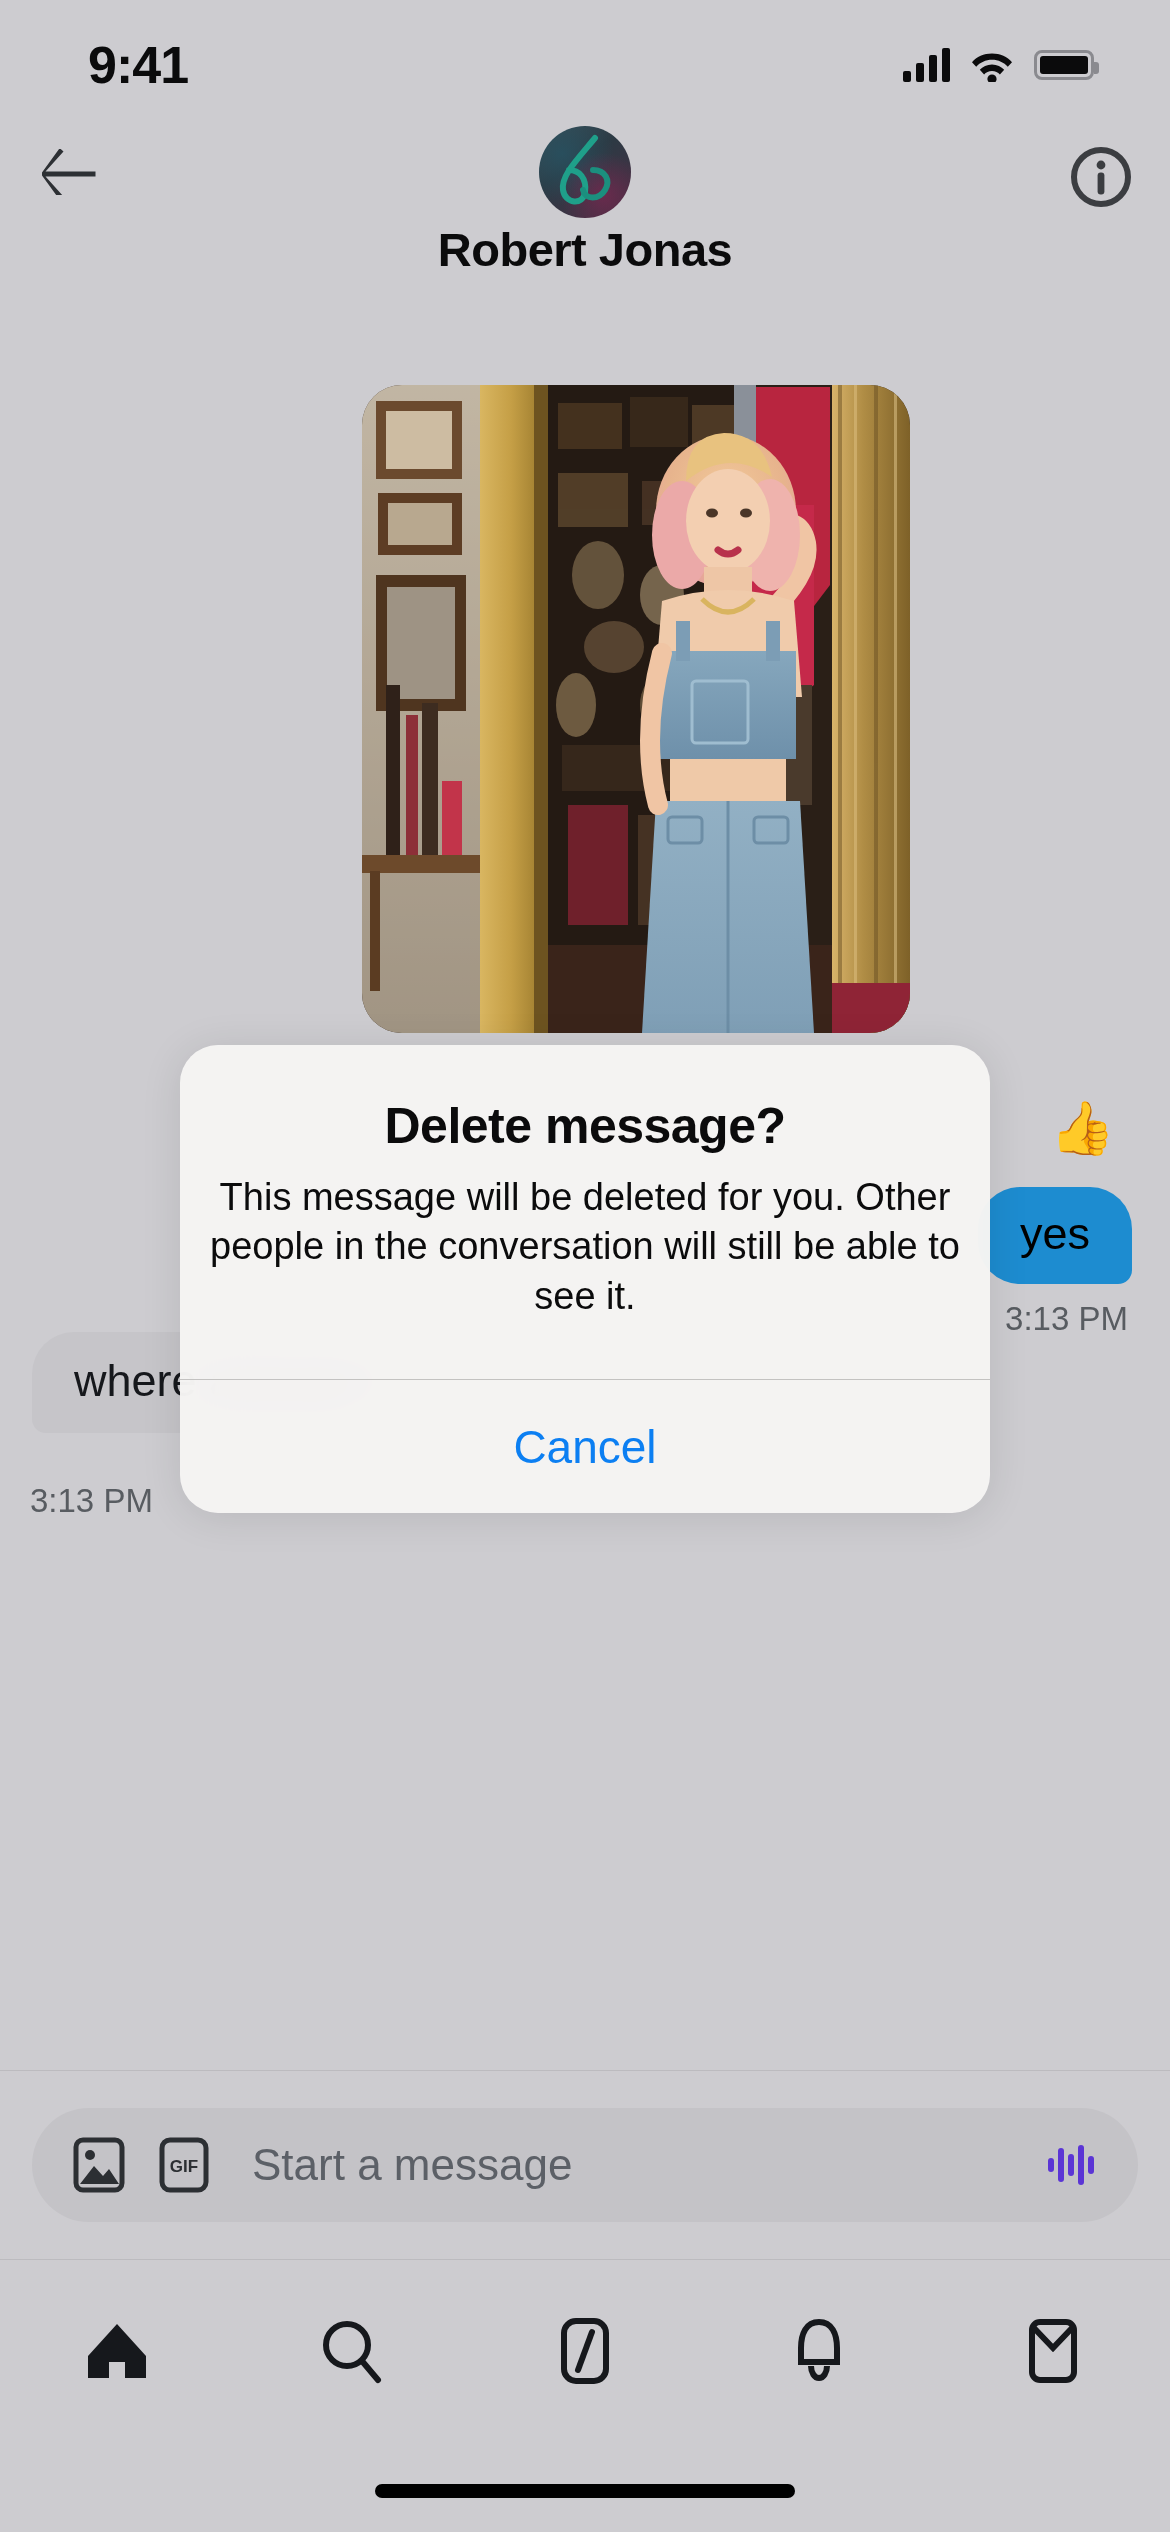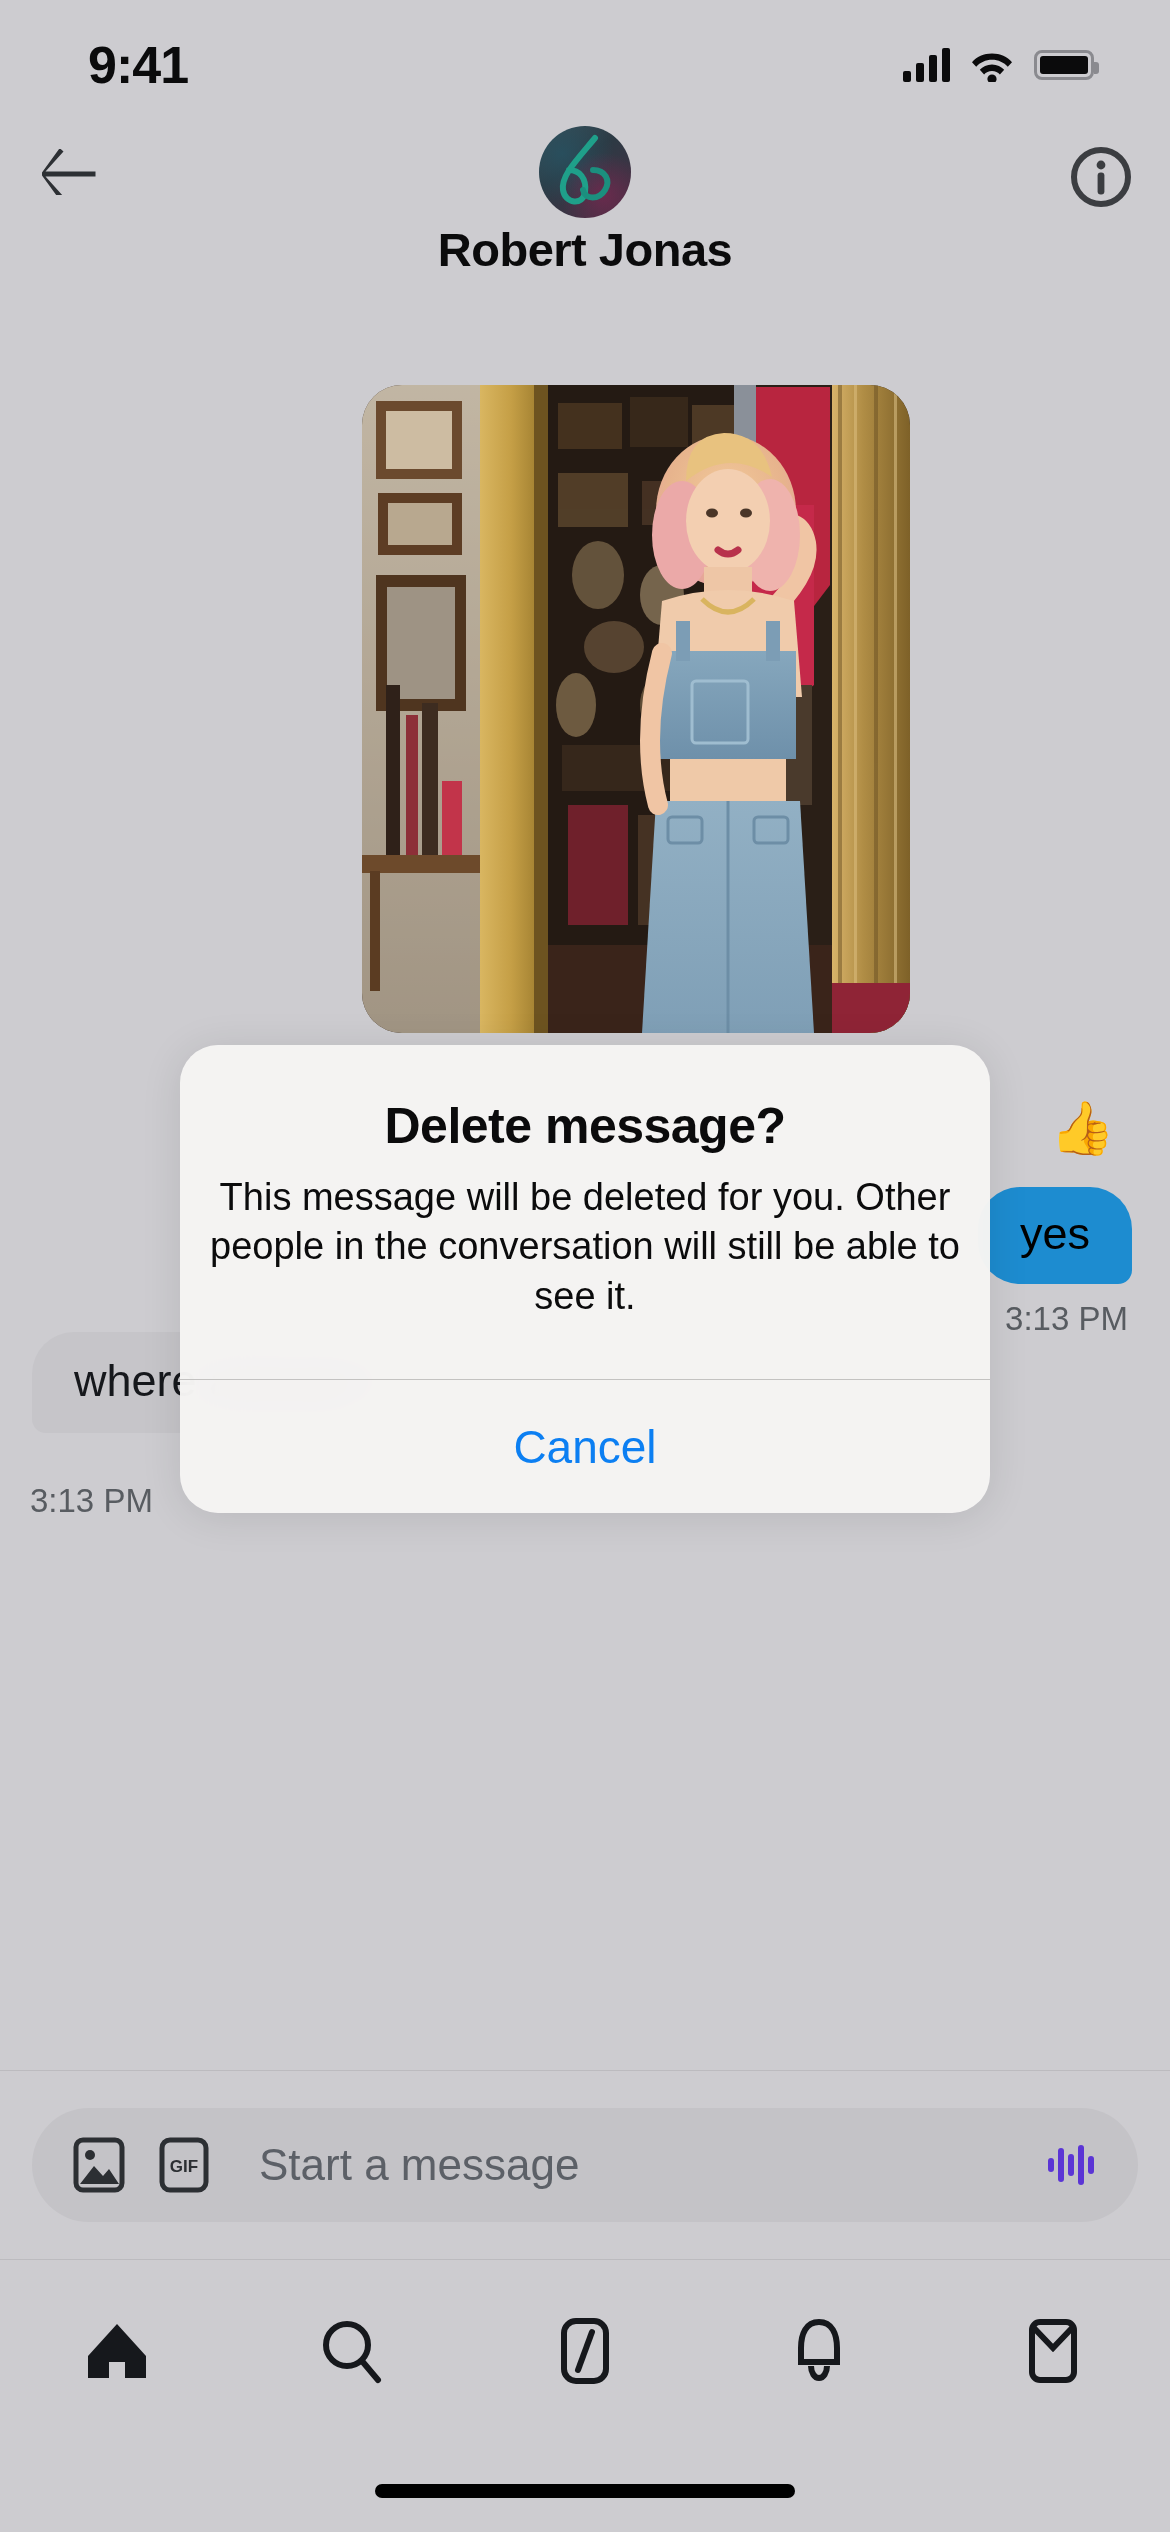--- a/index.html
+++ b/index.html
@@ -113,21 +113,21 @@
   .composer-wrap{
     position:absolute; left:0; bottom:272px; width:1170px; height:190px;
     border-top:1.5px solid #bcbbbf; border-bottom:1.5px solid #bcbbbf;
     display:flex; align-items:center; padding:0 32px;
   }
   .composer{
     width:100%; height:114px; background:#c4c3c7; border-radius:57px;
     display:flex; align-items:center; padding:0 38px 0 38px; gap:30px;
   }
   .composer-placeholder{
-    flex:1; font-size:44px; color:#5c6067; margin-left:19px;
+    flex:1; font-size:44px; color:#5c6067; margin-left:12px;
   }
   .ic-btn{display:flex;align-items:center;justify-content:center;cursor:pointer;}
 
   
   .tabbar{
     position:absolute; bottom:90px; left:0; width:1170px; height:182px;
     display:flex; align-items:center;
   }
   .tab{
     flex:1; display:flex; align-items:center; justify-content:center; cursor:pointer;

